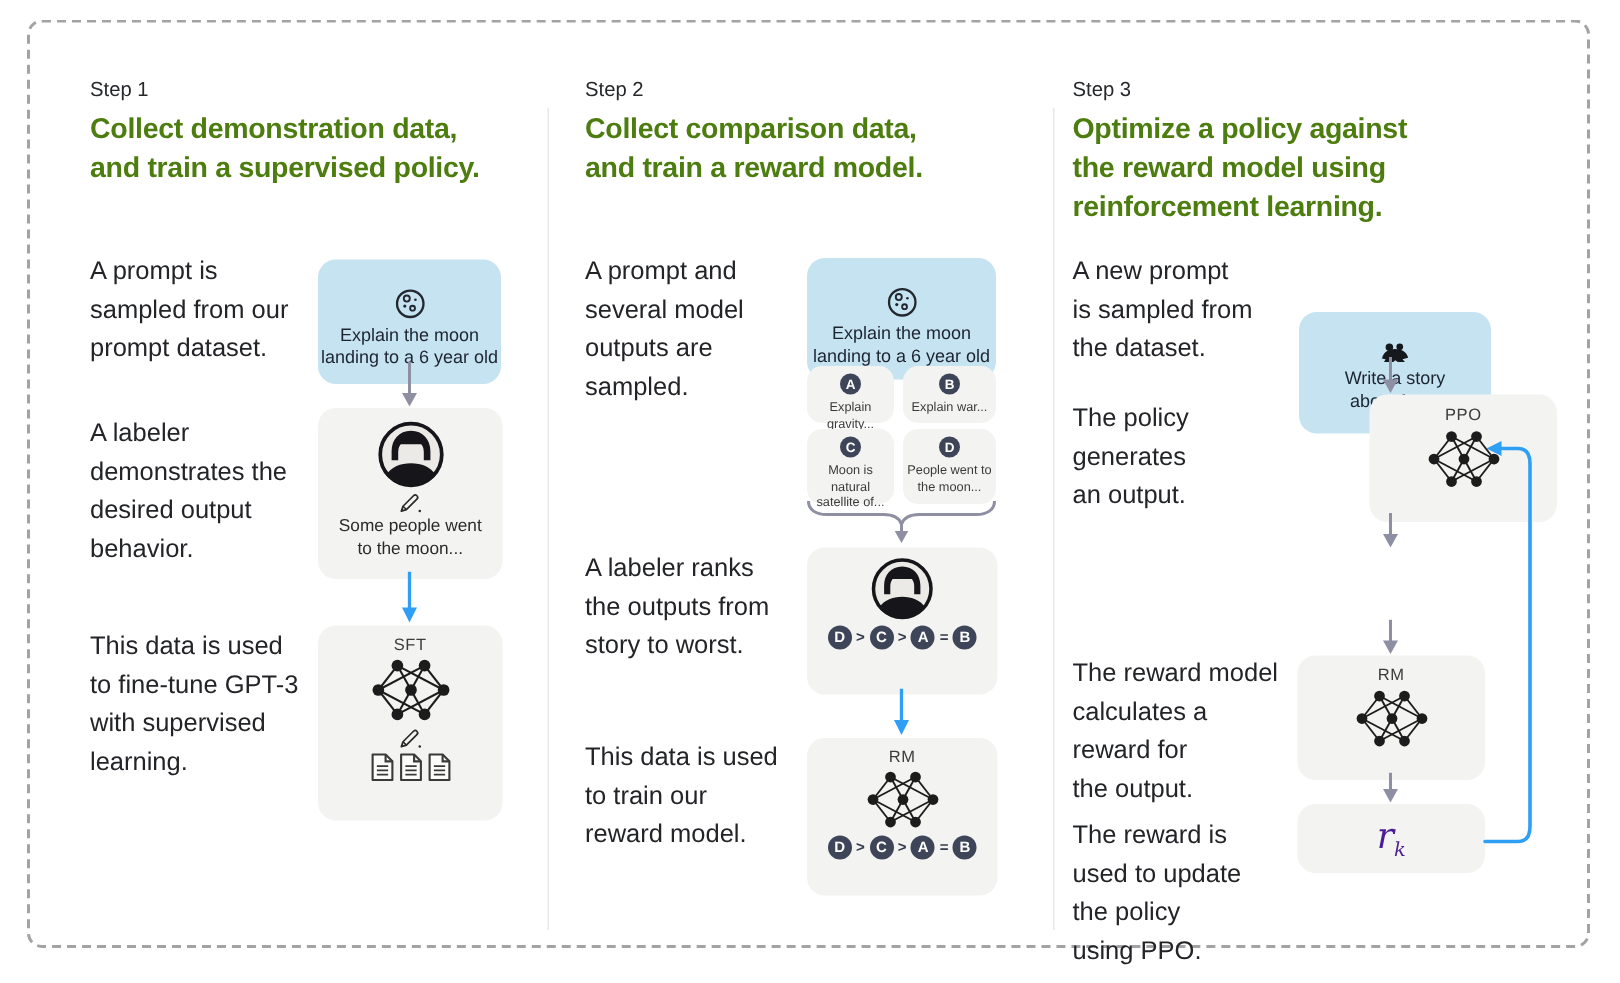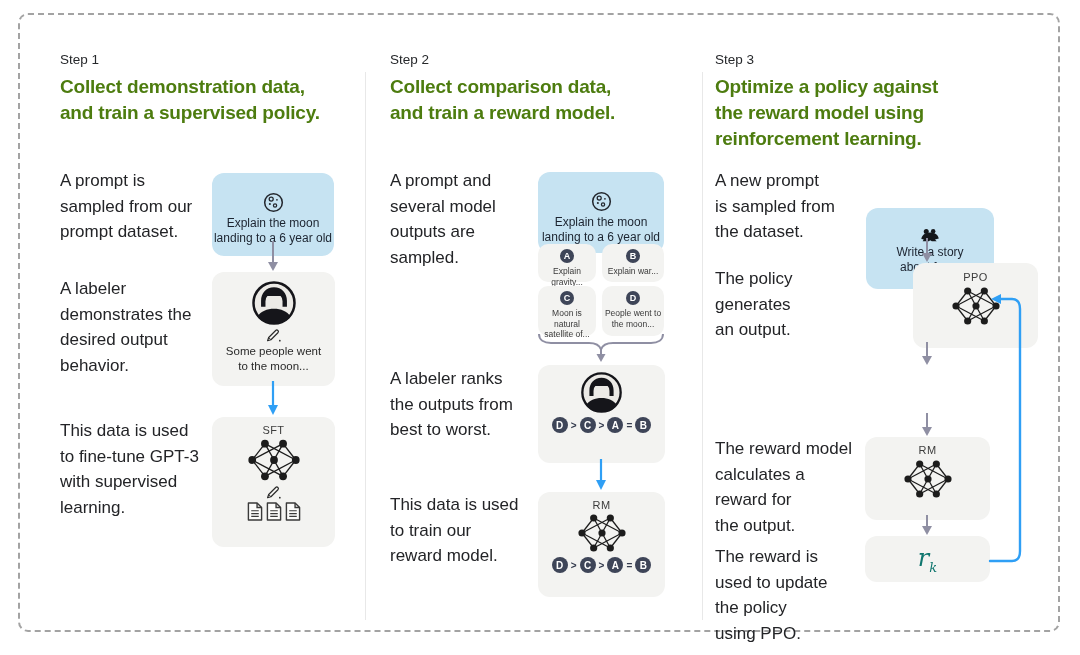--- a/index.html
+++ b/index.html
@@ -24,21 +24,21 @@
   .out-chip{position:absolute;background:#f3f3f1;border-radius:10px;display:flex;
             flex-direction:column;align-items:center;padding-top:5px;}
   .chip-circle{width:14px;height:14px;border-radius:50%;background:#3e4558;color:#fff;
                font-size:9px;font-weight:bold;display:flex;align-items:center;justify-content:center;flex:none;}
   .chip-text{font-size:8.5px;line-height:10.5px;text-align:center;white-space:pre-line;
              color:#3a3a3a;margin-top:3px;}
   .rank-row{display:flex;align-items:center;gap:3px;}
   .rank-chip{width:16px;height:16px;border-radius:50%;background:#3e4558;color:#fff;
              font-size:10px;font-weight:bold;display:flex;align-items:center;justify-content:center;flex:none;}
   .rank-sep{font-size:10px;font-weight:bold;color:#333a4d;}
-  .rk{font-family:"DejaVu Serif",serif;font-style:italic;font-size:24px;color:#0f766e;}
+  .rk{font-family:"DejaVu Serif",serif;font-style:italic;font-size:24px;color:#4c1d95;}
   .rk sub{font-size:13px;}
   .center-fill{justify-content:center;}
   svg.arrow{position:absolute;display:block;}
   .icon-moon{width:23px;height:23px;flex:none;}
   .icon-avatar{width:46px;height:46px;flex:none;}
   .icon-avatar-sm{width:43px;height:43px;flex:none;}
   .icon-net{width:58px;height:44px;flex:none;}
   .icon-net-sm{width:54px;height:40px;flex:none;}
   .icon-pencil{width:17px;height:15px;flex:none;}
   .icon-doc{width:16px;height:19px;flex:none;}
@@ -180,21 +180,21 @@
 
   <div class="step-label" style="left:390px;top:52px;">Step 2</div>
   <div class="step-title" style="left:390px;top:74px;">Collect comparison data,
 and train a reward model.</div>
   <div class="caption" style="left:390px;top:168px;">A prompt and
 several model
 outputs are
 sampled.</div>
   <div class="caption" style="left:390px;top:366px;">A labeler ranks
 the outputs from
-best to worst.</div>
+story to worst.</div>
   <div class="caption" style="left:390px;top:492px;">This data is used
 to train our
 reward model.</div>
 
   <div class="panel prompt" style="left:538px;top:172px;width:126px;height:63px;">
     <svg class="icon-moon">
         <use href="#sym-moon"></use>
       </svg>
     <div class="box-text">Explain the moon
 landing to a 6 year old</div>

